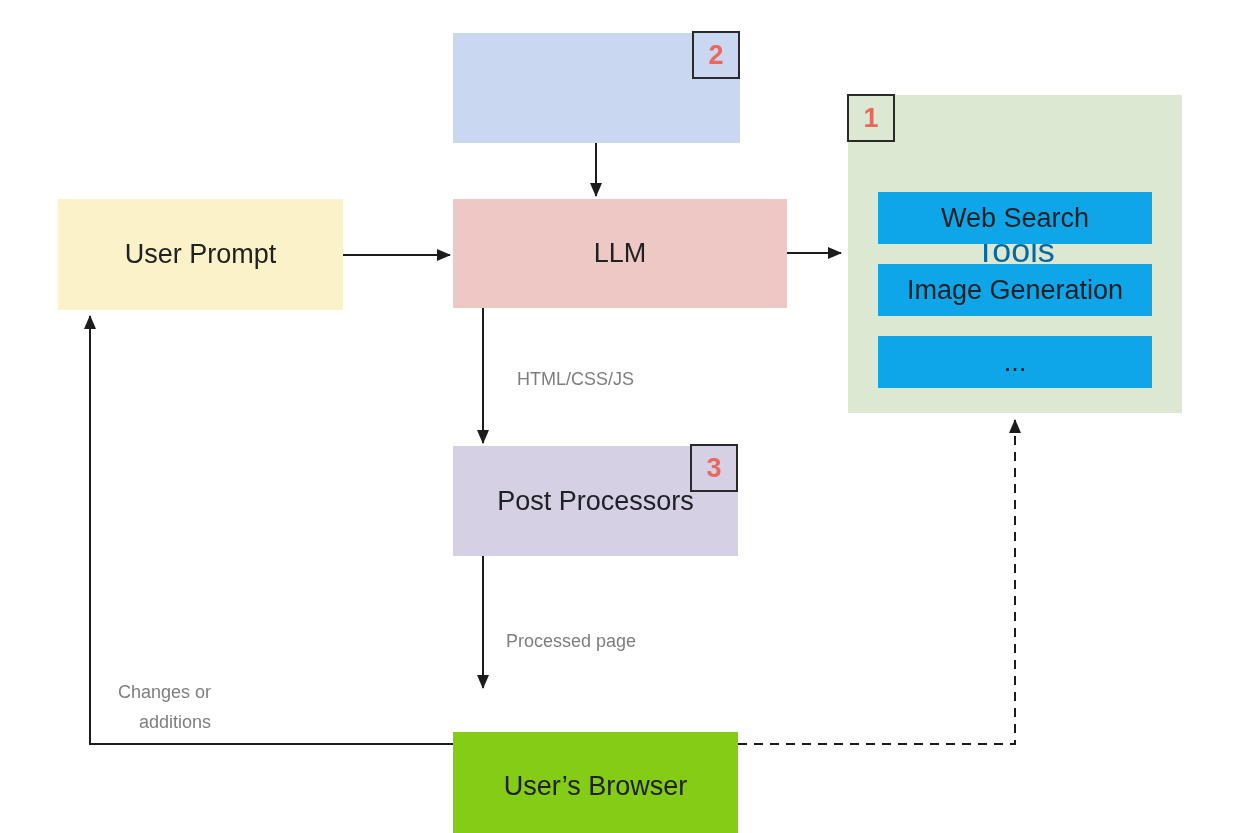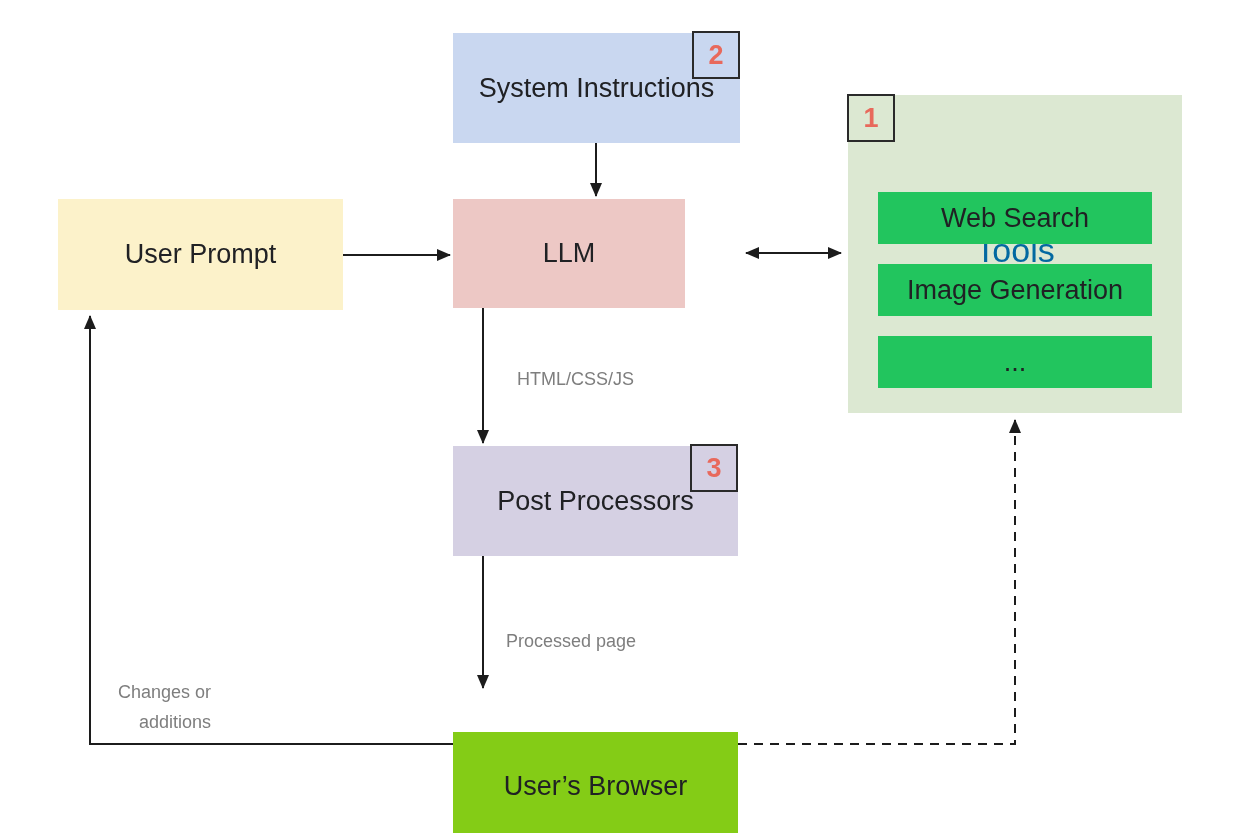--- a/index.html
+++ b/index.html
@@ -25,42 +25,42 @@
     position: absolute;
     display: flex;
     align-items: center;
     justify-content: center;
     color: #202124;
     font-size: 27px;
     line-height: 1.2;
     text-align: center;
   }
   .node-sys   { left: 453px; top: 33px;  width: 287px; height: 110px; background: #c9d7f0; }
-  .node-llm   { left: 453px; top: 199px; width: 232px; height: 109px; background: #edc8c5; }
+  .node-llm   { left: 453px; top: 199px; width: 334px; height: 109px; background: #edc8c5; }
   .node-prompt{ left: 58px;  top: 199px; width: 285px; height: 111px; background: #fcf2ca; }
   .node-post  { left: 453px; top: 446px; width: 285px; height: 110px; background: #d5d0e3; }
   .node-browser{ left: 453px; top: 732px; width: 285px; height: 109px; background: #84cc16; }
   .node-tools {
     left: 848px; top: 95px; width: 334px; height: 318px;
     background: #dce8d2;
     display: block;
   }
   .tools-title {
     position: absolute;
     left: 0; top: 135px; width: 100%;
     text-align: center;
     font-size: 34px;
     color: #0369a1;
   }
   .tool-item {
     position: absolute;
     left: 30px;
     width: 274px;
     height: 52px;
-    background: #22c55e;
+    background: #0ea5e9;
     display: flex;
     align-items: center;
     justify-content: center;
     font-size: 27px;
     color: #202124;
   }
   .tool-item-1 { top: 97px; }
   .tool-item-2 { top: 169px; text-align: right; }
   .tool-item-3 { top: 241px; }
   .badge {
@@ -114,21 +114,20 @@
     <line x1="483" y1="308" x2="483" y2="443" stroke="#1c1c1c" stroke-width="2" marker-end="url(#arrow)"></line>
 
     <line x1="483" y1="556" x2="483" y2="688" stroke="#1c1c1c" stroke-width="2" marker-end="url(#arrow)"></line>
 
     <path d="M453,744 L90,744 L90,316" fill="none" stroke="#1c1c1c" stroke-width="2" marker-end="url(#arrow)"></path>
 
     <path d="M738,744 L1015,744 L1015,420" fill="none" stroke="#1c1c1c" stroke-width="2" stroke-dasharray="9 7" marker-end="url(#arrow)"></path>
   </svg>
 
   <div class="node node-sys">
-    <span>System Instructions</span>
     <span class="badge badge-top-right badge-sys">2</span>
   </div>
 
   <div class="node node-llm">
     <span>LLM</span>
   </div>
 
   <div class="node node-prompt">
     <span>User Prompt</span>
   </div>

